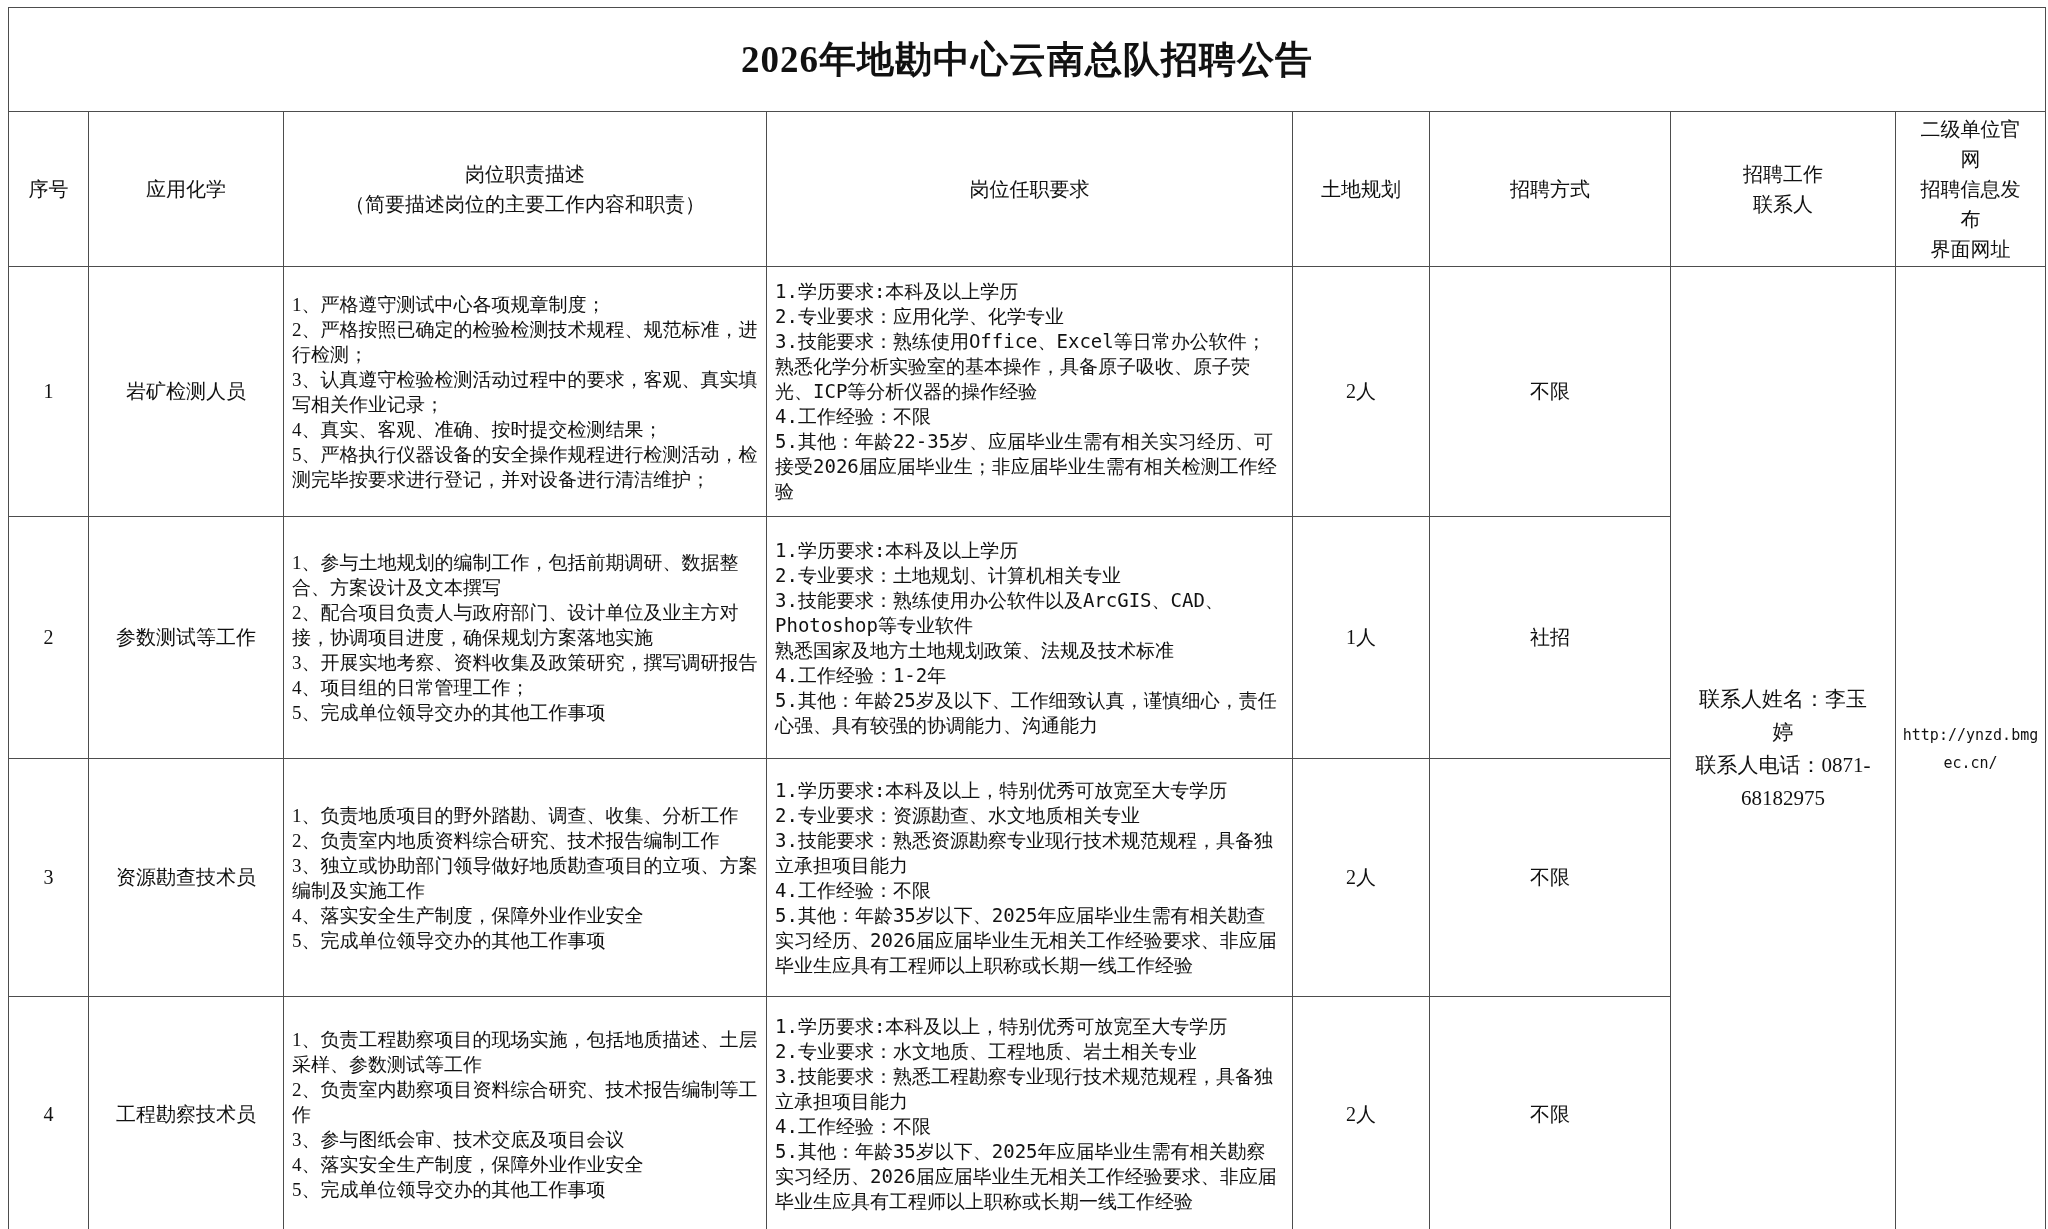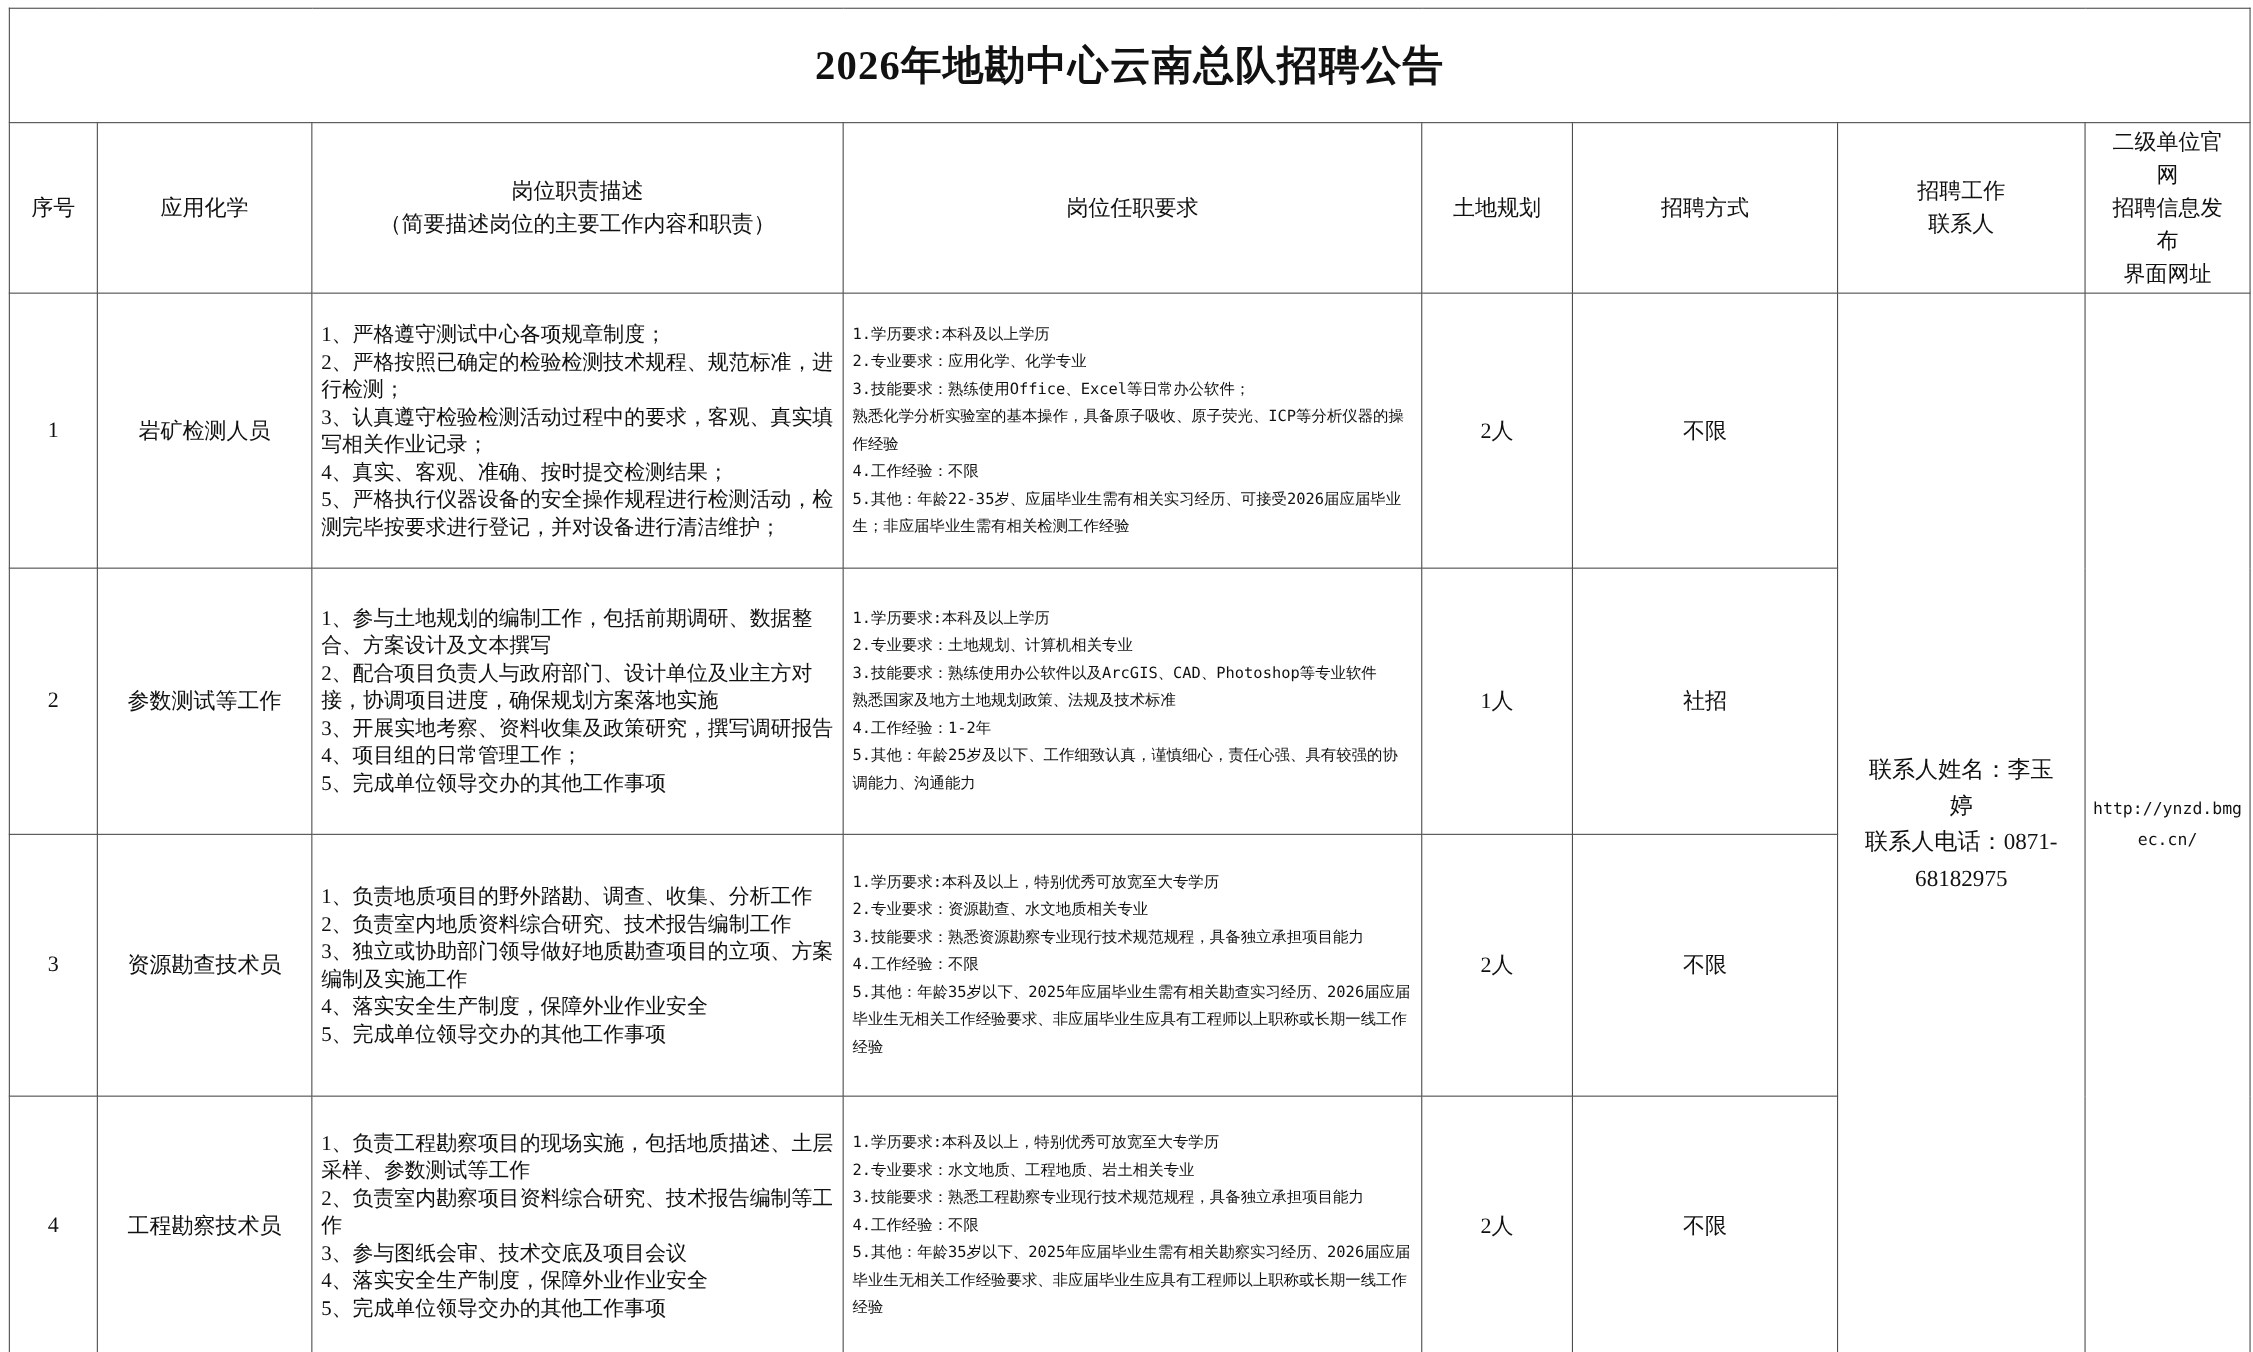--- a/index.html
+++ b/index.html
@@ -39,21 +39,21 @@
   .t-center{text-align:center;}
   .t-block{
     text-align:left;
     white-space:pre-line;
     line-height:25px;
     font-size:19px;
     padding:4px 8px;
   }
   .mono{
     font-family:"DejaVu Sans Mono","Liberation Mono",monospace;
-    font-size:14px;
+    font-size:19px;
   }
   .contact-cell{
     text-align:center;
     line-height:33px;
     white-space:pre-line;
     font-size:21px;
   }
   .url-cell{
     font-family:"DejaVu Sans Mono","Liberation Mono",monospace;
     font-size:15px;

